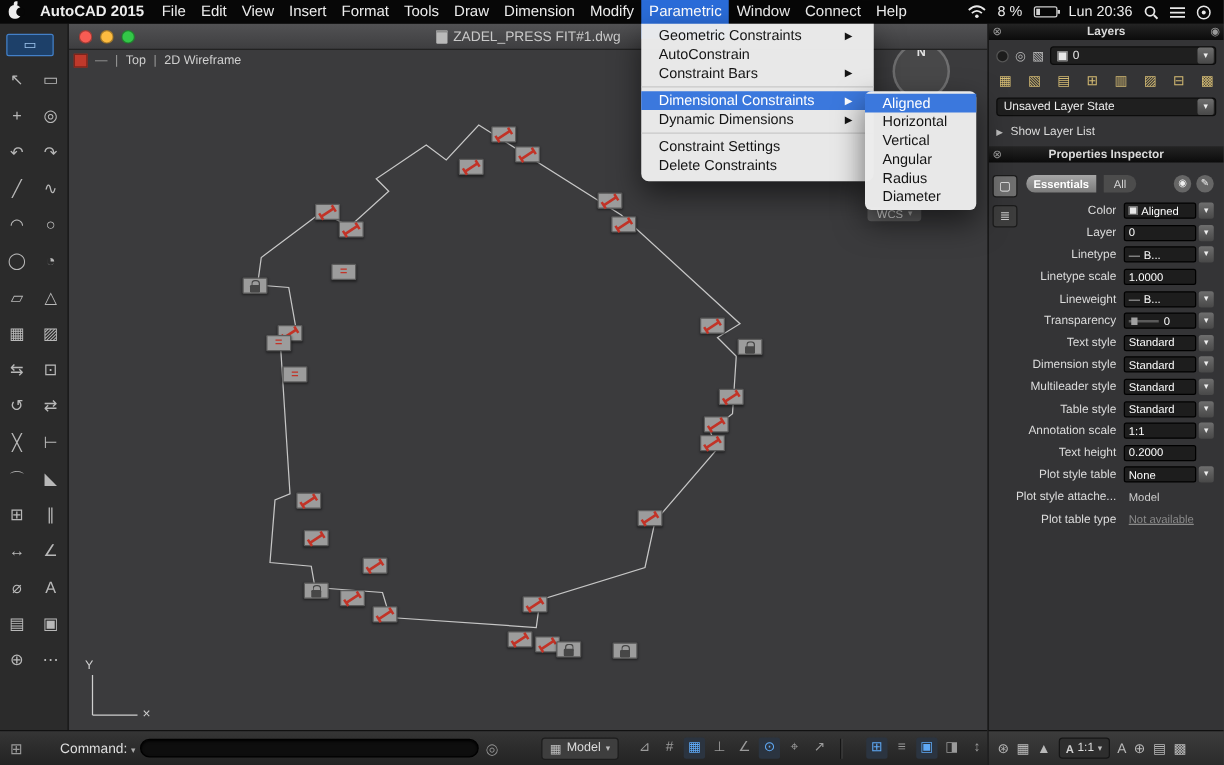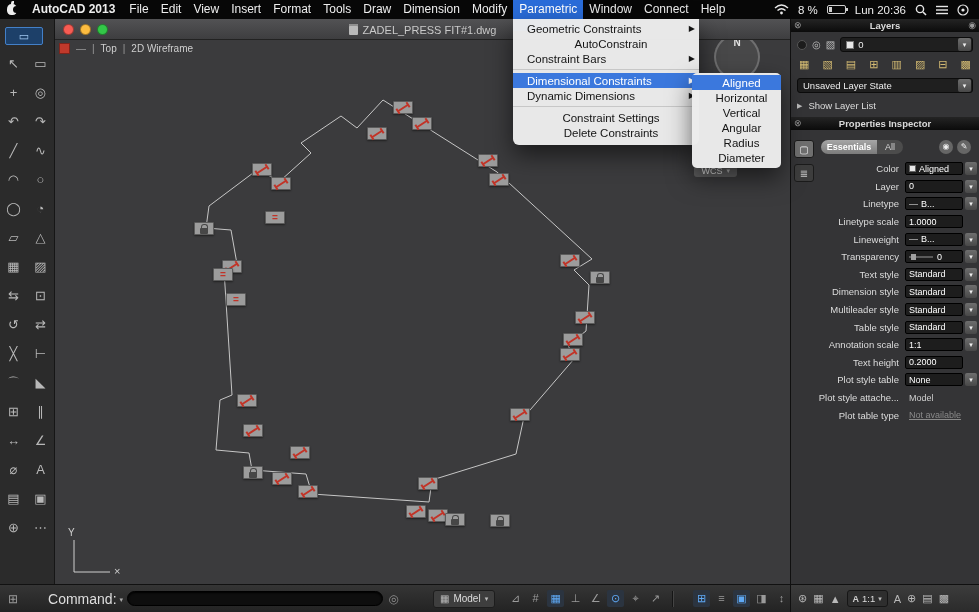--- a/index.html
+++ b/index.html
@@ -67,21 +67,21 @@
   .mk-eq { color:#c23327; font-weight:bold; font-size:10px; line-height:1; }
   .mk-lock { width:8px; height:6px; background:#474747; border-radius:1px; position:relative; margin-top:4px; }
   .mk-lock::before { content:""; position:absolute; left:1px; top:-4px; width:5px; height:5px;
     border:1.5px solid #474747; border-bottom:none; border-radius:3px 3px 0 0; }
 
   
   .menu { position:absolute; top:19px; width:186px; background:rgba(236,236,236,.98); color:#141414;
     font-size:11.5px; padding:2px 0 5px; border-radius:0 0 6px 6px; box-shadow:0 10px 24px rgba(0,0,0,.55);
     z-index:100; }
   .submenu { width:89px; border-radius:5px; padding:2px 0 3px; }
-  .menu-item { height:15px; display:flex; align-items:center; padding:0 4px 0 14px; white-space:nowrap;justify-content:center; }
+  .menu-item { height:15px; display:flex; align-items:center; padding:0 17px 0 14px; white-space:nowrap; }
   .menu-active { background:#3b78dd; color:#fff; }
   .mi-arrow { margin-left:auto; font-size:8px; }
   .menu-sep { height:1px; background:#c7c7c7; margin:3px 0; }
 
   
   #right-panel { position:absolute; right:0; top:19px; width:189px; bottom:0; background:#343436;
     border-left:1px solid #101010; display:flex; flex-direction:column; z-index:10; }
   .panel-header { height:13px; background:linear-gradient(#242424,#0b0b0b); color:#dadada; font-size:9.5px;
     font-weight:bold; text-align:center; line-height:13px; position:relative; flex:none; }
   .ph-l { position:absolute; left:3px; top:0; font-size:9px; color:#9a9a9a; font-weight:normal; }
@@ -99,29 +99,29 @@
   #layer-tool-icons { display:flex; justify-content:space-between; padding:0 2px; margin-bottom:7px; }
   .layer-ico { color:#d3ba72; font-size:11px; }
   .lrow4 { display:flex; align-items:center; gap:6px; color:#dcdcdc; font-size:9.5px; margin-top:7px; }
   .tri { font-size:7px; color:#bbb; }
 
   .props-area { position:relative; flex:1; padding-top:4px; }
   .props-rail { position:absolute; left:3px; top:10px; display:flex; flex-direction:column; gap:6px; }
   .rail-btn { width:20px; height:18px; background:#6f6f6f; border:1px solid #1b1b1b; border-radius:3px;
     color:#f2f2f2; font-size:10px; text-align:center; line-height:17px; }
   .rail-btn + .rail-btn { background:#3d3d3d; color:#c9c9c9; }
-  .tabs-row { display:flex; align-items:center; margin:6px 8px 6px 30px; gap:0; }
+  .tabs-row { display:flex; align-items:center; margin:6px 8px 6px 30px; gap:6px; }
   .seg-a { width:56px; height:14px; background:linear-gradient(#a6a6a6,#7b7b7b); border-radius:7px 0 0 7px;
     color:#fff; font-size:9px; font-weight:bold; text-align:center; line-height:14px; }
   .seg-b { width:26px; height:14px; background:#4c4c4c; border-radius:0 7px 7px 0; color:#d4d4d4;
     font-size:9px; text-align:center; line-height:14px; }
   #props-icon-buttons { margin-left:auto; display:flex; gap:4px; }
   .round-ico { width:14px; height:14px; border-radius:50%; background:#666; color:#eee; font-size:8px;
     text-align:center; line-height:14px; }
-  #properties-rows { padding-right:0; }
+  #properties-rows { padding-right:6px; }
   .prop-row { height:17.6px; display:flex; align-items:center; }
   .prop-label { flex:1; text-align:right; color:#dcdcdc; font-size:9.5px; padding-right:6px; white-space:nowrap;
     overflow:hidden; }
   .prop-ctl { width:58px; height:13px; background:#1d1d1d; border:1px solid #000; border-radius:2px;
     color:#fff; font-size:9px; display:flex; align-items:center; padding:0 3px; overflow:hidden; white-space:nowrap; }
   .ctl-static { background:transparent; border-color:transparent; color:#cfcfcf; }
   .dimtext { color:#8a8a8a;text-decoration:underline; }
   .swatch { width:7px; height:7px; background:#e8e8e8; border:1px solid #666; margin-right:3px; flex:none; }
   .lineglyph { color:#cfcfcf; margin-right:3px; }
   .mini-slider { width:24px; height:2px; background:#5a5a5a; position:relative; margin-right:4px; flex:none; }
@@ -136,21 +136,21 @@
   .scale-btn { height:17px; background:#2e2e2e; border:1px solid #161616; border-radius:3px; color:#ddd;
     font-size:9.5px; display:flex; align-items:center; gap:3px; padding:0 5px; }
   .rb-a { font-weight:bold; font-size:9px; color:#cfcfcf; }
   .mini-arr { font-size:7px; color:#bbb; }
 
   
   #bottom-bar { position:absolute; left:0; bottom:0; width:790px; height:28px;
     background:linear-gradient(#353535,#232323); border-top:1px solid #111; display:flex; align-items:center;
     z-index:6; }
   .corner-ico { margin-left:8px; color:#9a9a9a; font-size:12px; }
-  .cmd-label { margin-left:30px; color:#dedede; font-size:14px; }
+  .cmd-label { margin-left:30px; color:#dedede; font-size:11px; }
   .cmd-arr { font-size:7px; color:#aaa; margin:2px 4px 0 3px; }
   .cmd-input { width:300px; height:15px; background:#0e0e0e; border:1px solid #000; border-radius:8px;
     box-shadow:inset 0 1px 2px #000; }
   .hist-ico { color:#8f8f8f; font-size:12px; margin-left:5px; }
   .model-btn { margin-left:34px; height:18px; background:#3e3e3e; border:1px solid #1d1d1d; border-radius:3px;
     color:#ddd; font-size:10px; display:flex; align-items:center; gap:4px; padding:0 6px; }
   .model-grid { color:#b9b9b9; font-size:10px; }
   .toggles { display:flex; gap:3px; margin-left:12px; }
   .toggle { width:17px; height:17px; color:#9b9b9b; font-size:11px; text-align:center; line-height:17px;
     border-radius:2px; }
@@ -158,21 +158,21 @@
   .t-on { color:#5fa9f5; background:#2b3440; }
   .bb-sep { width:1px; height:16px; background:#151515; margin:0 8px; box-shadow:1px 0 0 #444; }
 </style>
 </head>
 <body>
 
 <div id="menubar">
   <div class="apple-wrap">
       <span class="apple-shape"></span>
     </div>
-  <div class="mb-app">AutoCAD 2013</div>
+  <div class="mb-app">AutoCAD 2015</div>
   <div id="mb-items">
       <div class="mb-item">File</div>
       <div class="mb-item">Edit</div>
       <div class="mb-item">View</div>
       <div class="mb-item">Insert</div>
       <div class="mb-item">Format</div>
       <div class="mb-item">Tools</div>
       <div class="mb-item">Draw</div>
       <div class="mb-item">Dimension</div>
       <div class="mb-item">Modify</div>

